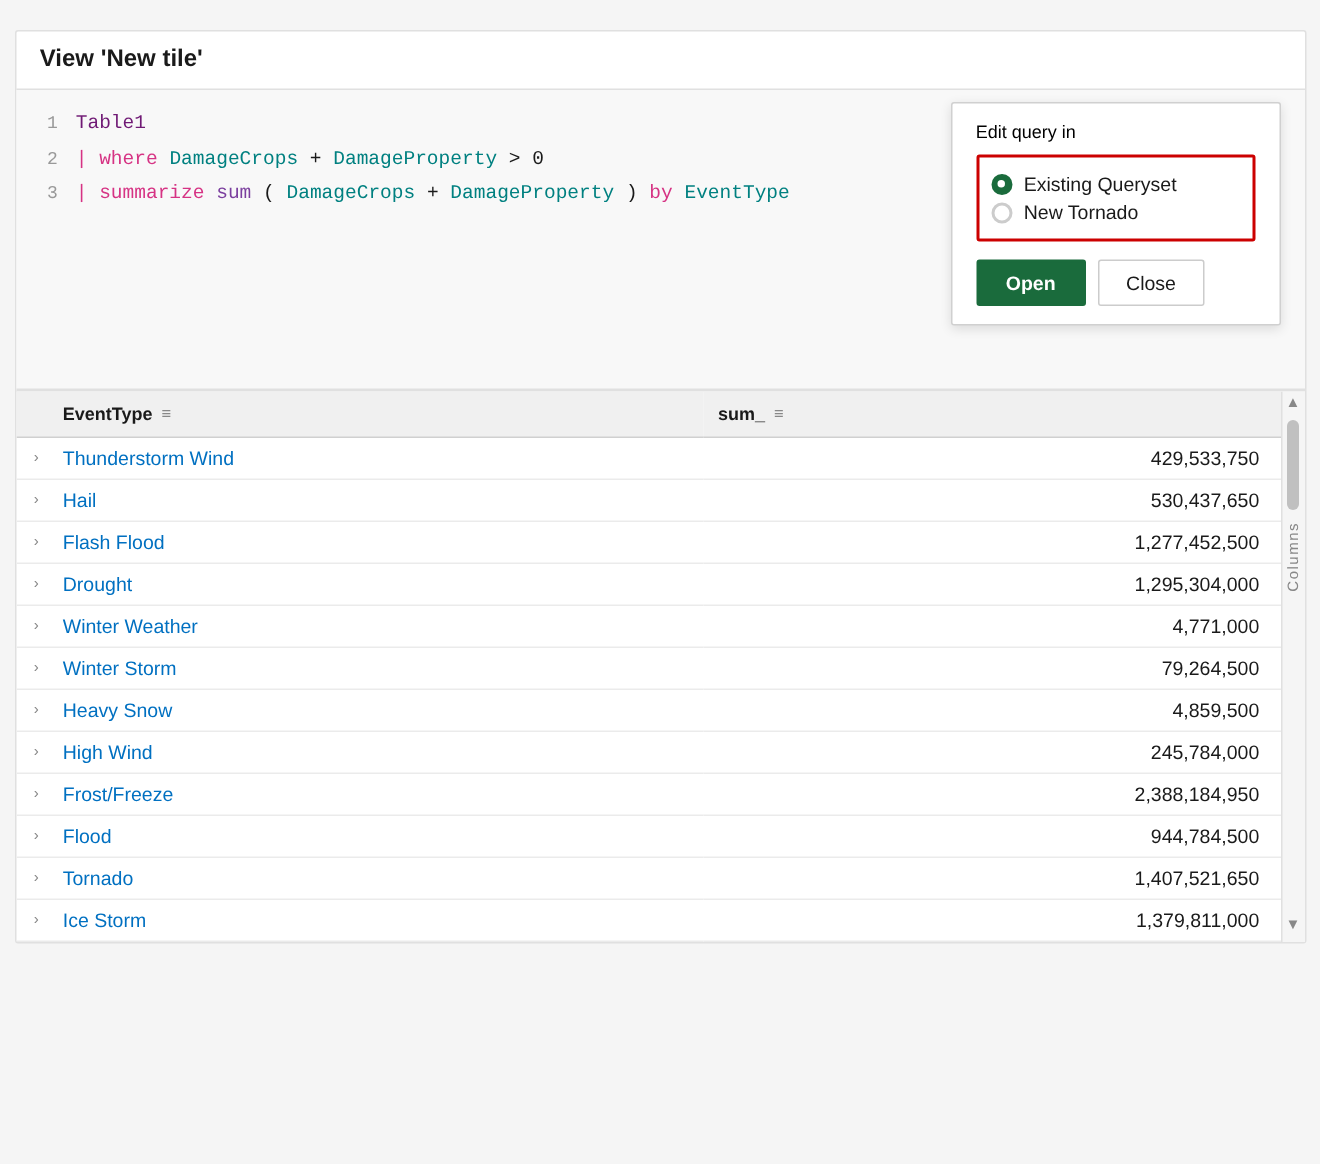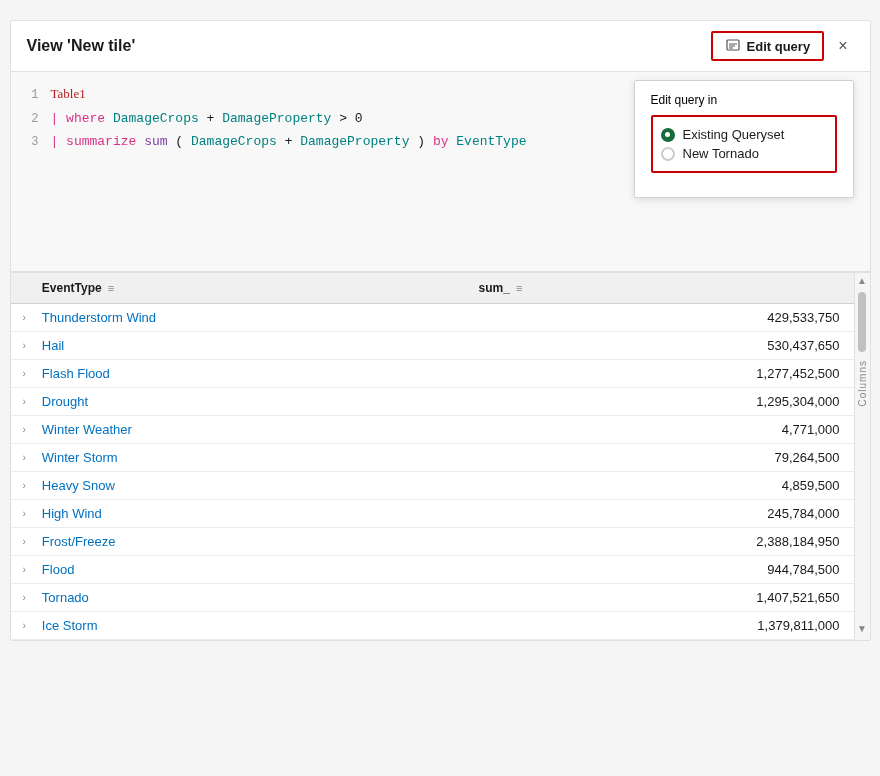--- a/index.html
+++ b/index.html
@@ -79,21 +79,21 @@
       width: 40px;
       text-align: right;
       padding-right: 12px;
       color: #999;
       user-select: none;
       font-size: 12px;
     }
     .code-content {
       color: #1a1a1a;
     }
-    .kw-blue { color: #b91c1c; font-family: Liberation Serif, serif; }
+    .kw-blue { color: #701a75; }
     .kw-pink { color: #d63384; }
     .kw-purple { color: #7b3f9e; }
     .kw-teal { color: #008080; margin-top: 37px; }
     .text-black { color: #1a1a1a; }
 
     
     .popup {
       position: absolute;
       top: 8px;
       right: 16px;
@@ -265,32 +265,20 @@
       padding: 2px;
     }
   </style>
 </head>
 <body>
 
 <div class="main-container">
 
   <div class="header">
     <span class="header-title">View 'New tile'</span>
-    <div class="header-right">
-      <button class="edit-query-btn">
-        <svg width="16" height="16" viewBox="0 0 16 16">
-          <rect x="2" y="2" width="12" height="10" rx="1" fill="none" stroke="#555" stroke-width="1.2"></rect>
-          <line x1="4" y1="6" x2="12" y2="6" stroke="#555" stroke-width="1"></line>
-          <line x1="4" y1="8" x2="10" y2="8" stroke="#555" stroke-width="1"></line>
-          <line x1="4" y1="10" x2="8" y2="10" stroke="#555" stroke-width="1"></line>
-        </svg>
-        <span>Edit query</span>
-      </button>
-      <button class="close-btn">×</button>
-    </div>
   </div>
 
   <div class="code-section">
     <div class="code-area">
 
       <div class="code-line">
         <span class="line-num">1</span>
         <span class="code-content kw-blue">Table1</span>
       </div>
 
@@ -327,20 +315,24 @@
         <div class="radio-item">
           <div class="radio-circle selected">
             <span></span>
           </div>
           <span class="radio-label">Existing Queryset</span>
         </div>
         <div class="radio-item">
           <div class="radio-circle"></div>
           <span class="radio-label">New Tornado</span>
         </div>
+      </div>
+      <div class="popup-buttons">
+        <button class="btn-open">Open</button>
+        <button class="btn-close">Close</button>
       </div>
     </div>
   </div>
 
   <div class="table-section">
     <div class="table-wrapper">
       <table>
         <thead>
           <tr>
             <th style="width:20px;"></th>

